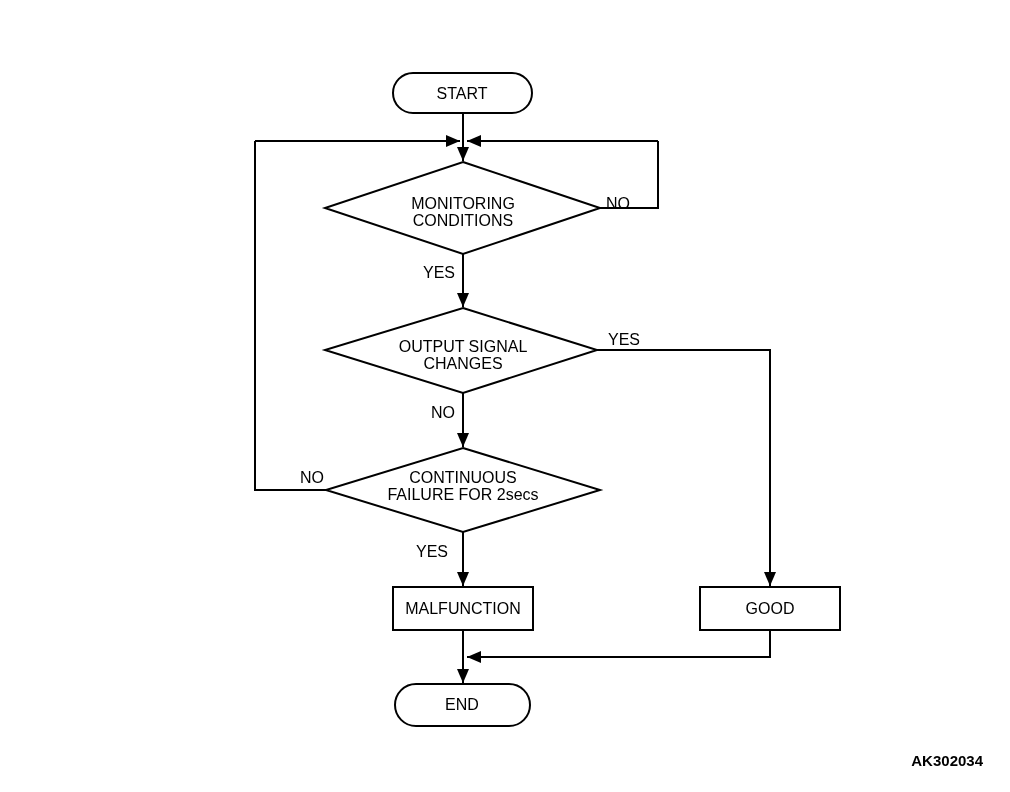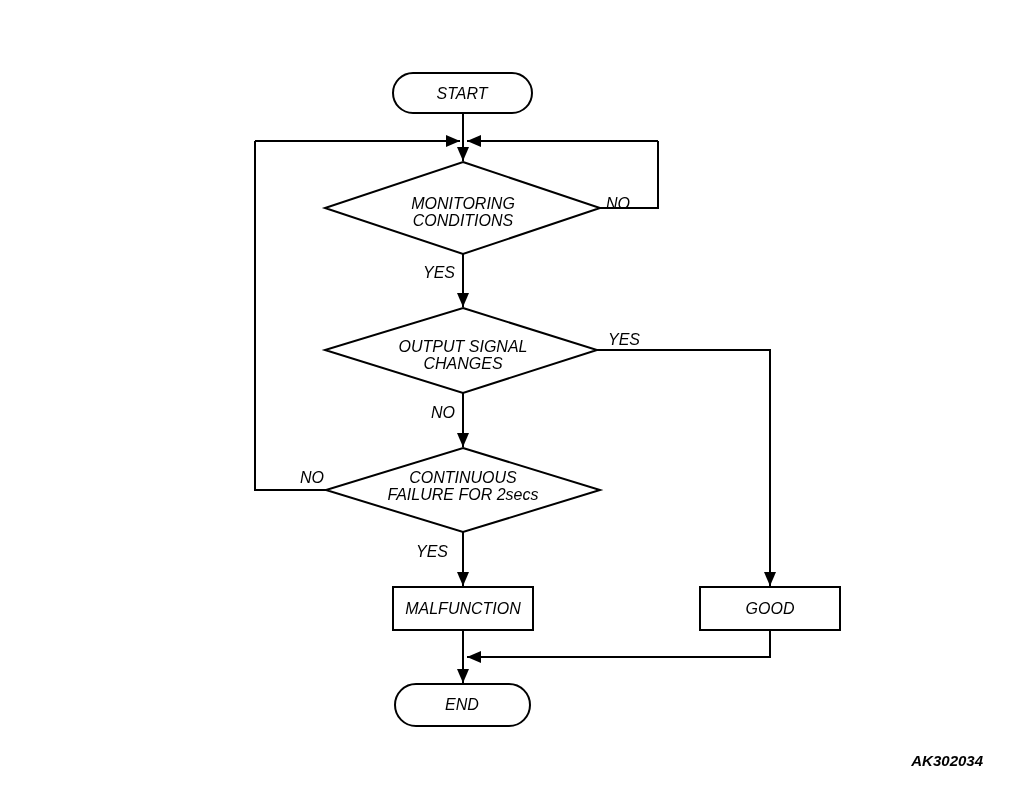--- a/index.html
+++ b/index.html
@@ -6,21 +6,20 @@
     margin: 0;
     padding: 0;
     background: #ffffff;
   }
   .canvas {
     position: relative;
     width: 1010px;
     height: 792px;
     background: #ffffff;
     overflow: hidden;
-    font-style: italic;
   }
   svg {
     display: block;
   }
   .edge {
     stroke: #000000;
     stroke-width: 2;
     fill: none;
   }
   .shape {

